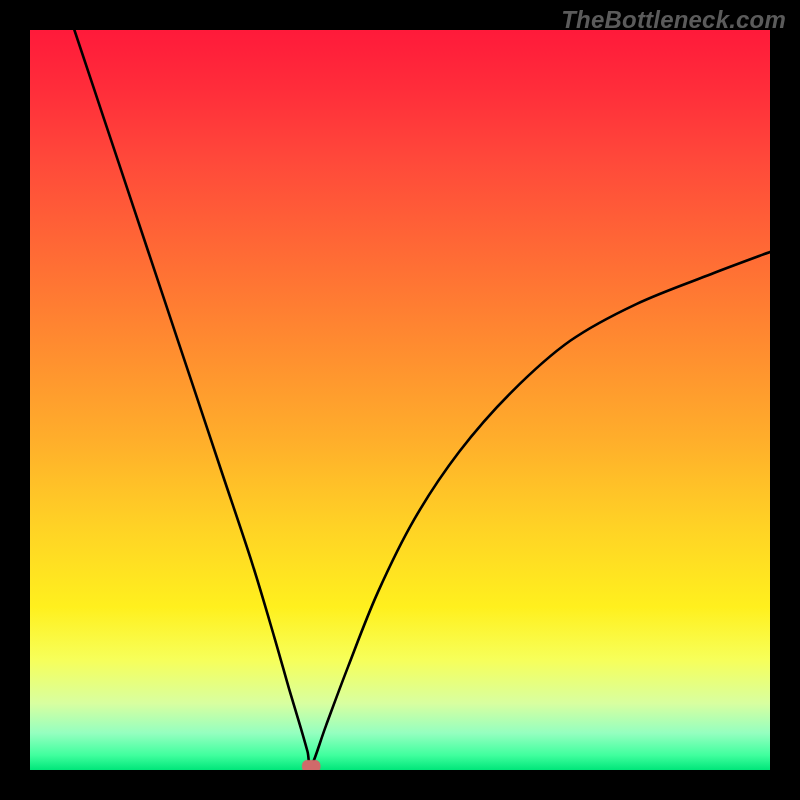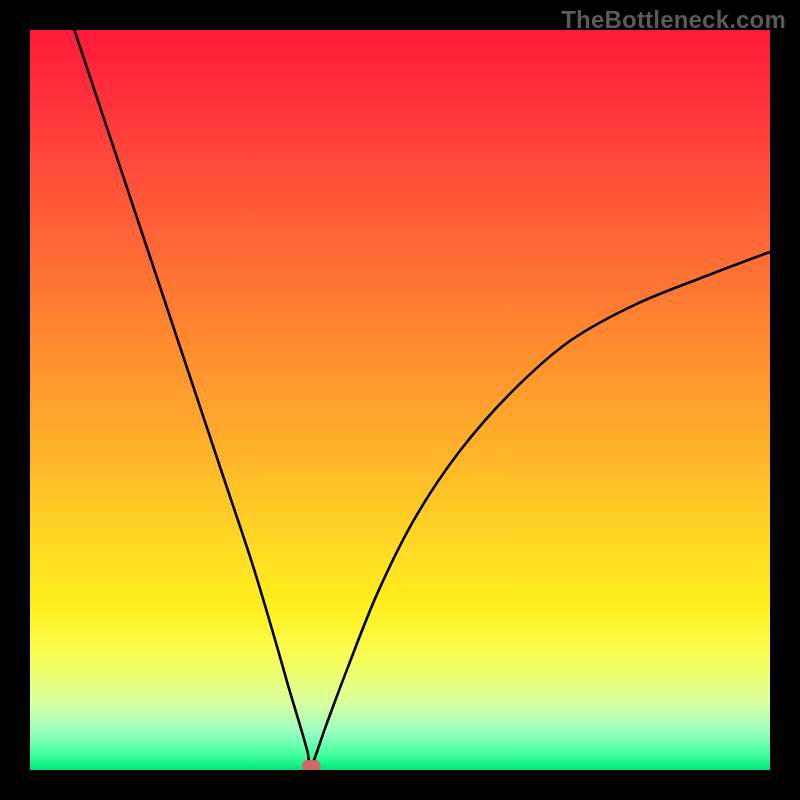--- a/index.html
+++ b/index.html
@@ -2,20 +2,21 @@
 <html><head>
 <meta charset="utf-8">
 <style>
   * { margin: 0; padding: 0; box-sizing: border-box; }
   html, body { width: 800px; height: 800px; overflow: hidden; background: #000; }
   .frame {
     position: relative;
     width: 800px;
     height: 580px;
     background: #000;
+    font-style: italic;
   }
   .watermark {
     position: absolute;
     top: 6px;
     right: 14px;
     font-family: Arial, Helvetica, sans-serif;
     font-size: 24px;
     font-weight: 600;
     color: #5b5b5b;
     letter-spacing: 0.2px;

